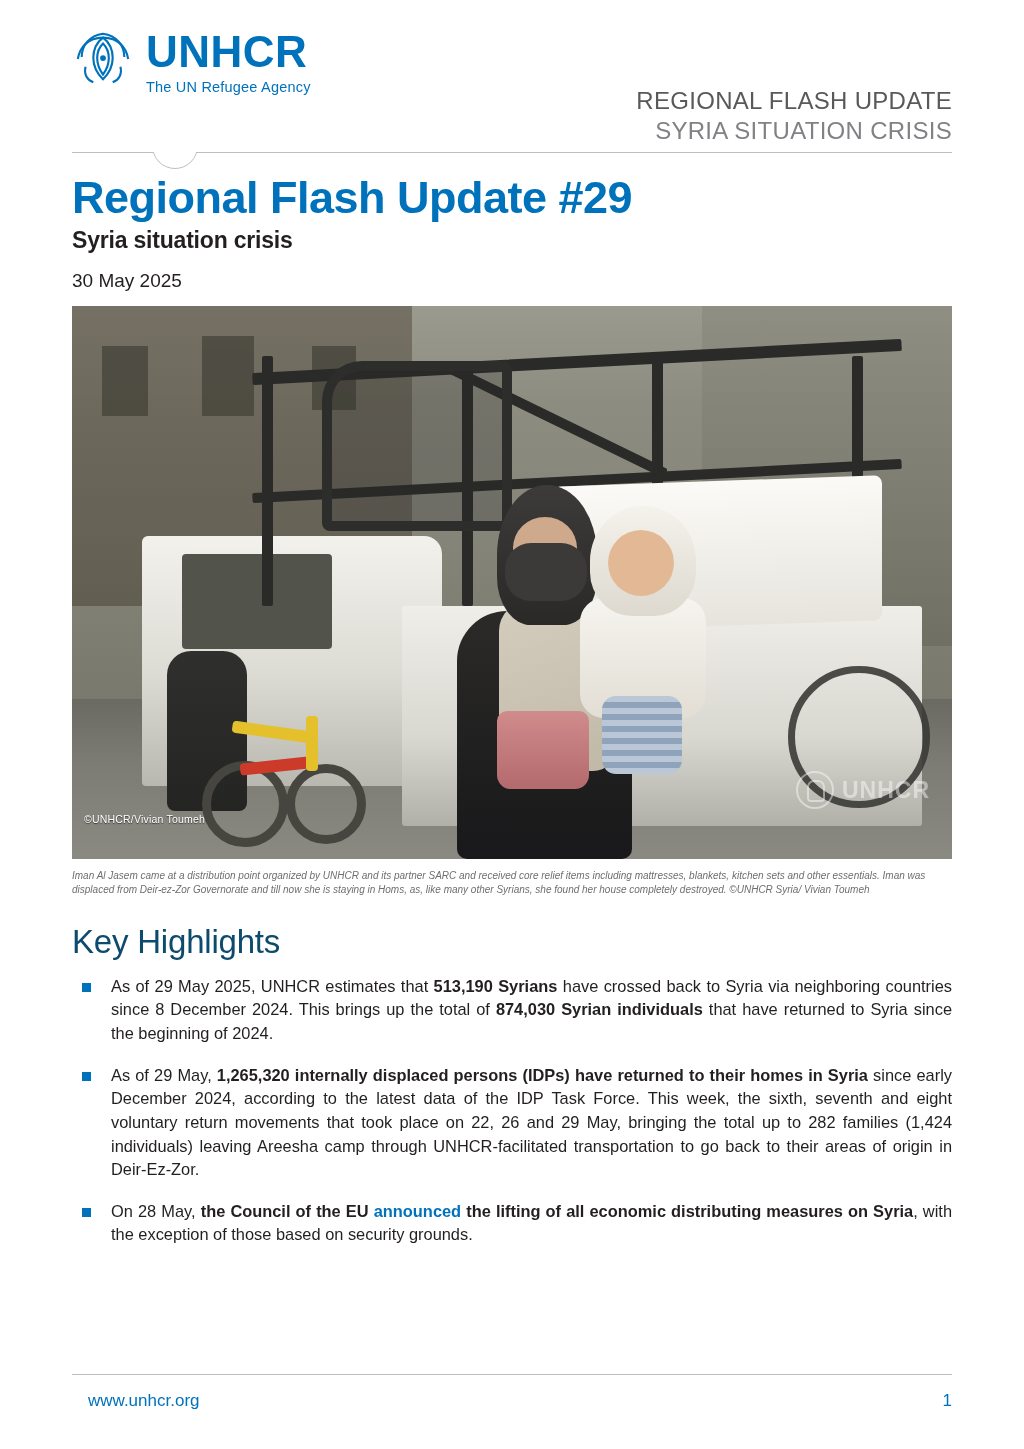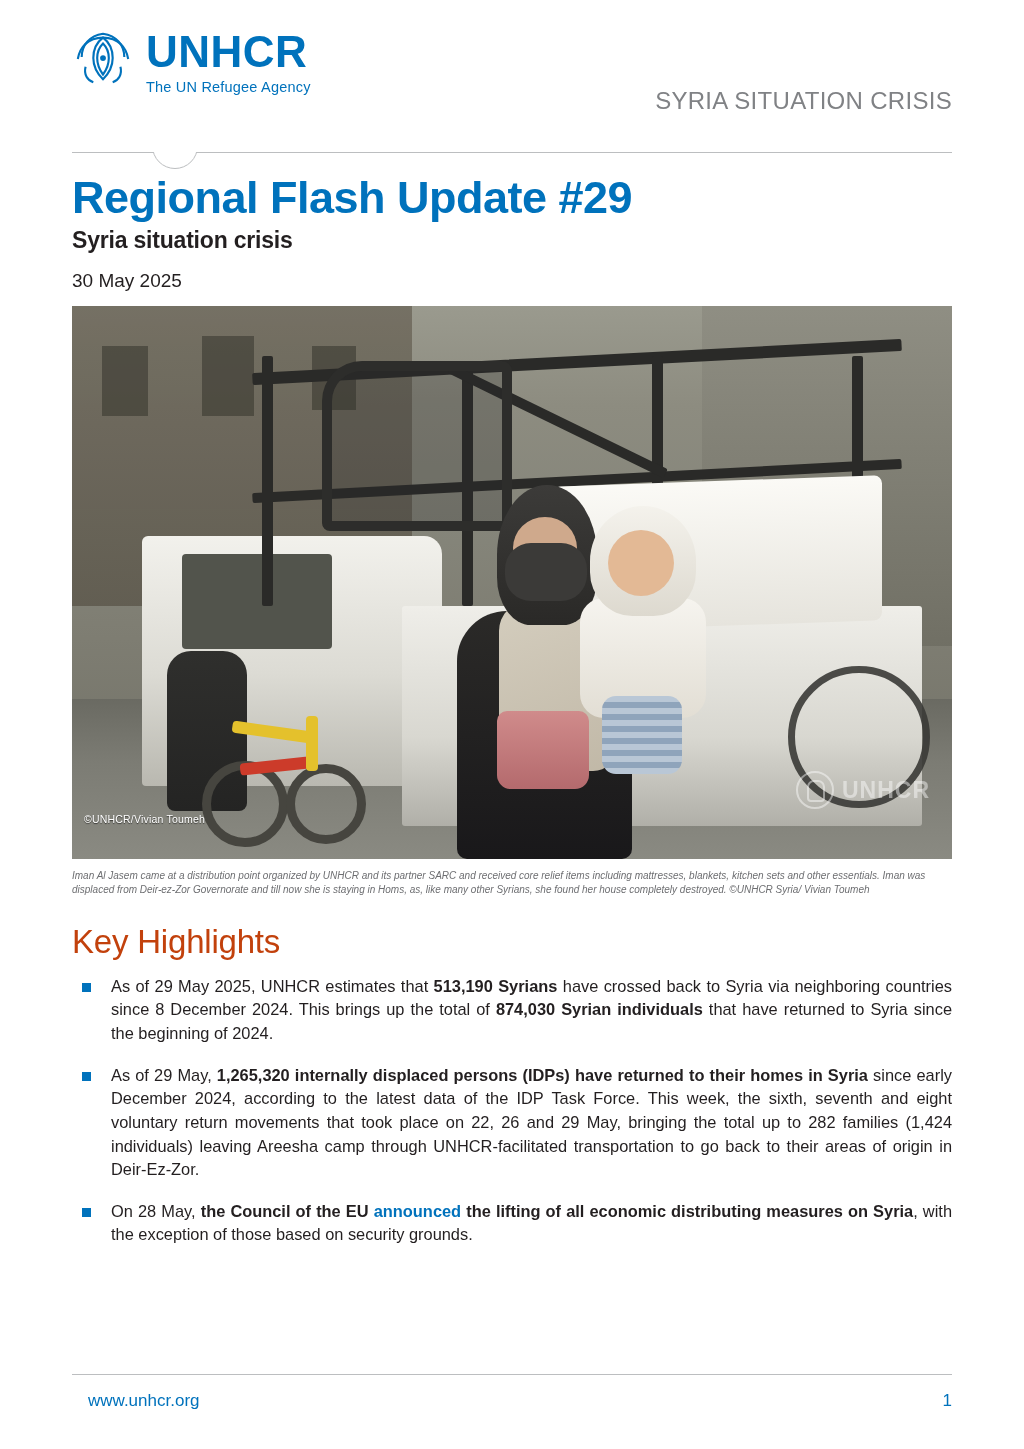--- a/index.html
+++ b/index.html
@@ -430,21 +430,21 @@
     font-size: 10px;
     font-style: italic;
     color: #6d6e71;
     line-height: 1.38;
   }
 
   
   .section-title {
     margin: 26px 72px 0 72px;
     font-size: 33px;
-    color: #c2410c;
+    color: #0c4a6e;
     font-weight: normal;
     letter-spacing: -0.2px;
   }
   .bullets {
     margin: 14px 72px 0 72px;
     width: 880px;
   }
   .bullet {
     display: flex;
     align-items: flex-start;
@@ -509,20 +509,21 @@
           </g>
           <circle cx="32" cy="31" r="3" fill="#0072bc"></circle>
         </svg>
       </span>
       <span class="logo-text-wrap">
         <span class="logo-word">UNHCR</span>
         <span class="logo-sub">The UN Refugee Agency</span>
       </span>
     </div>
     <div class="header-right">
+      <div class="line1">REGIONAL FLASH UPDATE</div>
       <div class="line2">SYRIA SITUATION CRISIS</div>
     </div>
   </div>
   <div class="header-rule"></div>
   <div class="header-notch"></div>
 
   <div class="title-block">
     <h1 class="doc-title">Regional Flash Update #29</h1>
     <h2 class="doc-subtitle">Syria situation crisis</h2>
     <div class="doc-date">30 May 2025</div>

